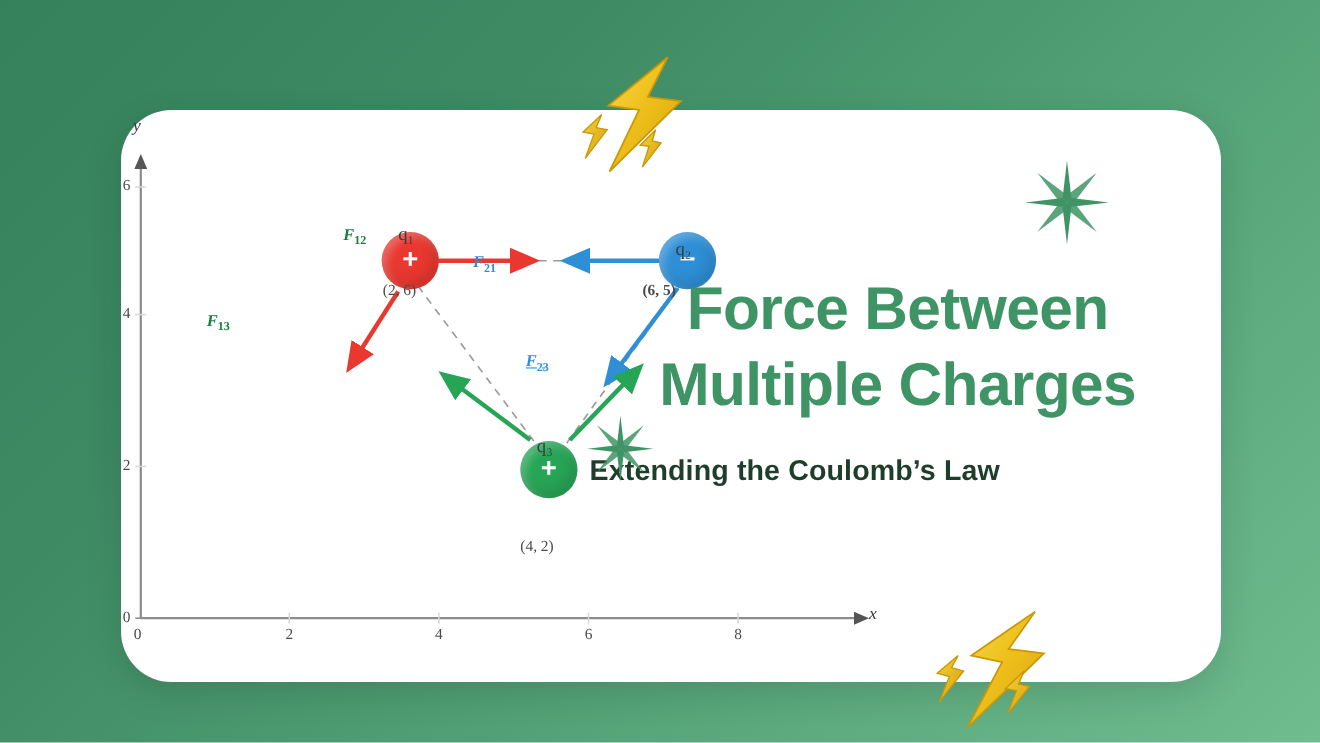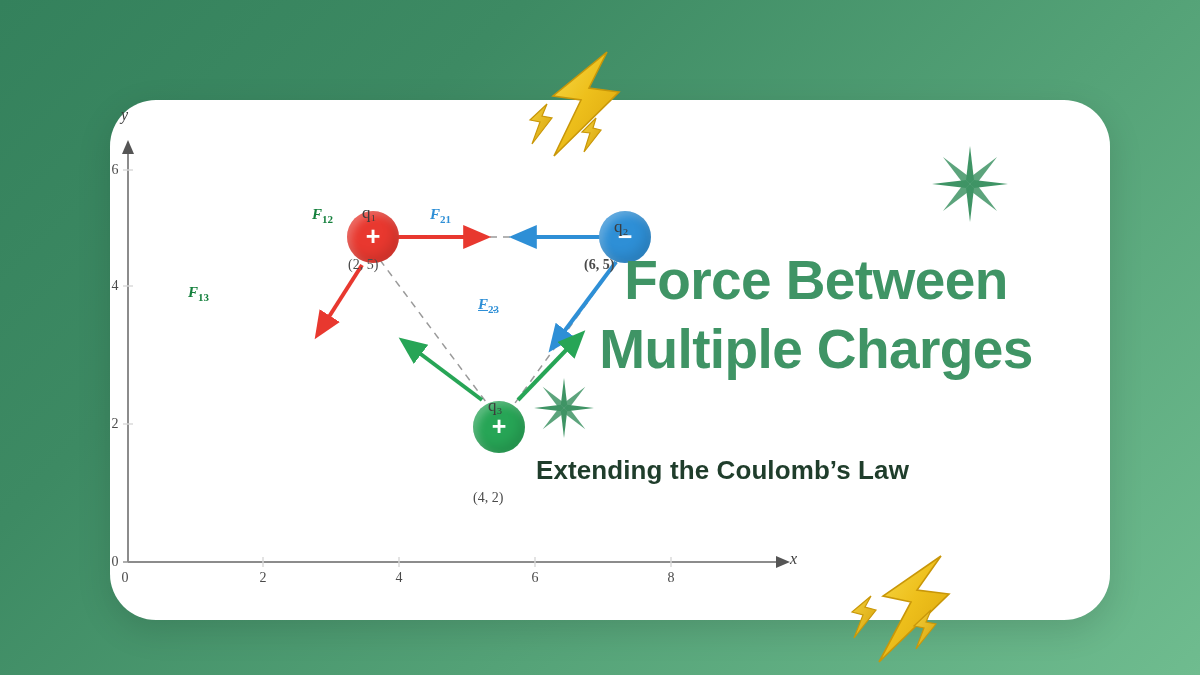--- a/index.html
+++ b/index.html
@@ -69,37 +69,37 @@
   }
 
   .flabel {
     position:absolute;
     font-family:"Liberation Serif", serif;
     font-size:15px; font-weight:700; font-style:italic;
     white-space:nowrap;
   }
   .flabel sub { font-size:11px; font-style:normal; }
   .f-red  { color:#15803d; }
-  .f-blue { color:#2e8fd6; }
+  .f-blue { color:#2e8fd6;margin-top:25px; }
 
   
   .headline {
     position:absolute;
     left:536px; top:246px;
     width:560px;
     font-size:55px;
     font-weight:700;
     line-height:1.26;
     letter-spacing:-.6px;
     color:#3f9465;
     text-align:center;
   }
   .subhead {
     position:absolute;
-    left:536px; top:455px;
+    left:536px; top:412px;
     font-size:26px;
     font-weight:700;
     letter-spacing:.1px;
     color:#1f3d2b;
   }
 
   
   .deco { position:absolute; }
   .bolt-tl { left:523px; top:48px; width:110px; height:112px; }
   .bolt-br { left:845px; top:552px; width:130px; height:120px; }
@@ -188,21 +188,21 @@
       <div class="axnum" style="left:2px;   top:470px;">0</div>
       <div class="axnum" style="left:140px; top:470px;">2</div>
       <div class="axnum" style="left:276px; top:470px;">4</div>
       <div class="axnum" style="left:412px; top:470px;">6</div>
       <div class="axnum" style="left:548px; top:470px;">8</div>
 
       <div class="charge q1">
         <span class="sign">+</span>
       </div>
       <div class="qlabel" style="left:252px; top:103px;">q₁</div>
-      <div class="coord" style="left:238px; top:157px;">(2, 5)</div>
+      <div class="coord" style="left:238px; top:157px;">(2, 6)</div>
 
       <div class="charge q2">
         <span class="sign">−</span>
       </div>
       <div class="qlabel" style="left:504px; top:117px;">q₂</div>
       <div class="coord" style="left:474px; top:157px;font-weight:bold;">(6, 5)</div>
 
       <div class="charge q3">
         <span class="sign">+</span>
       </div>

